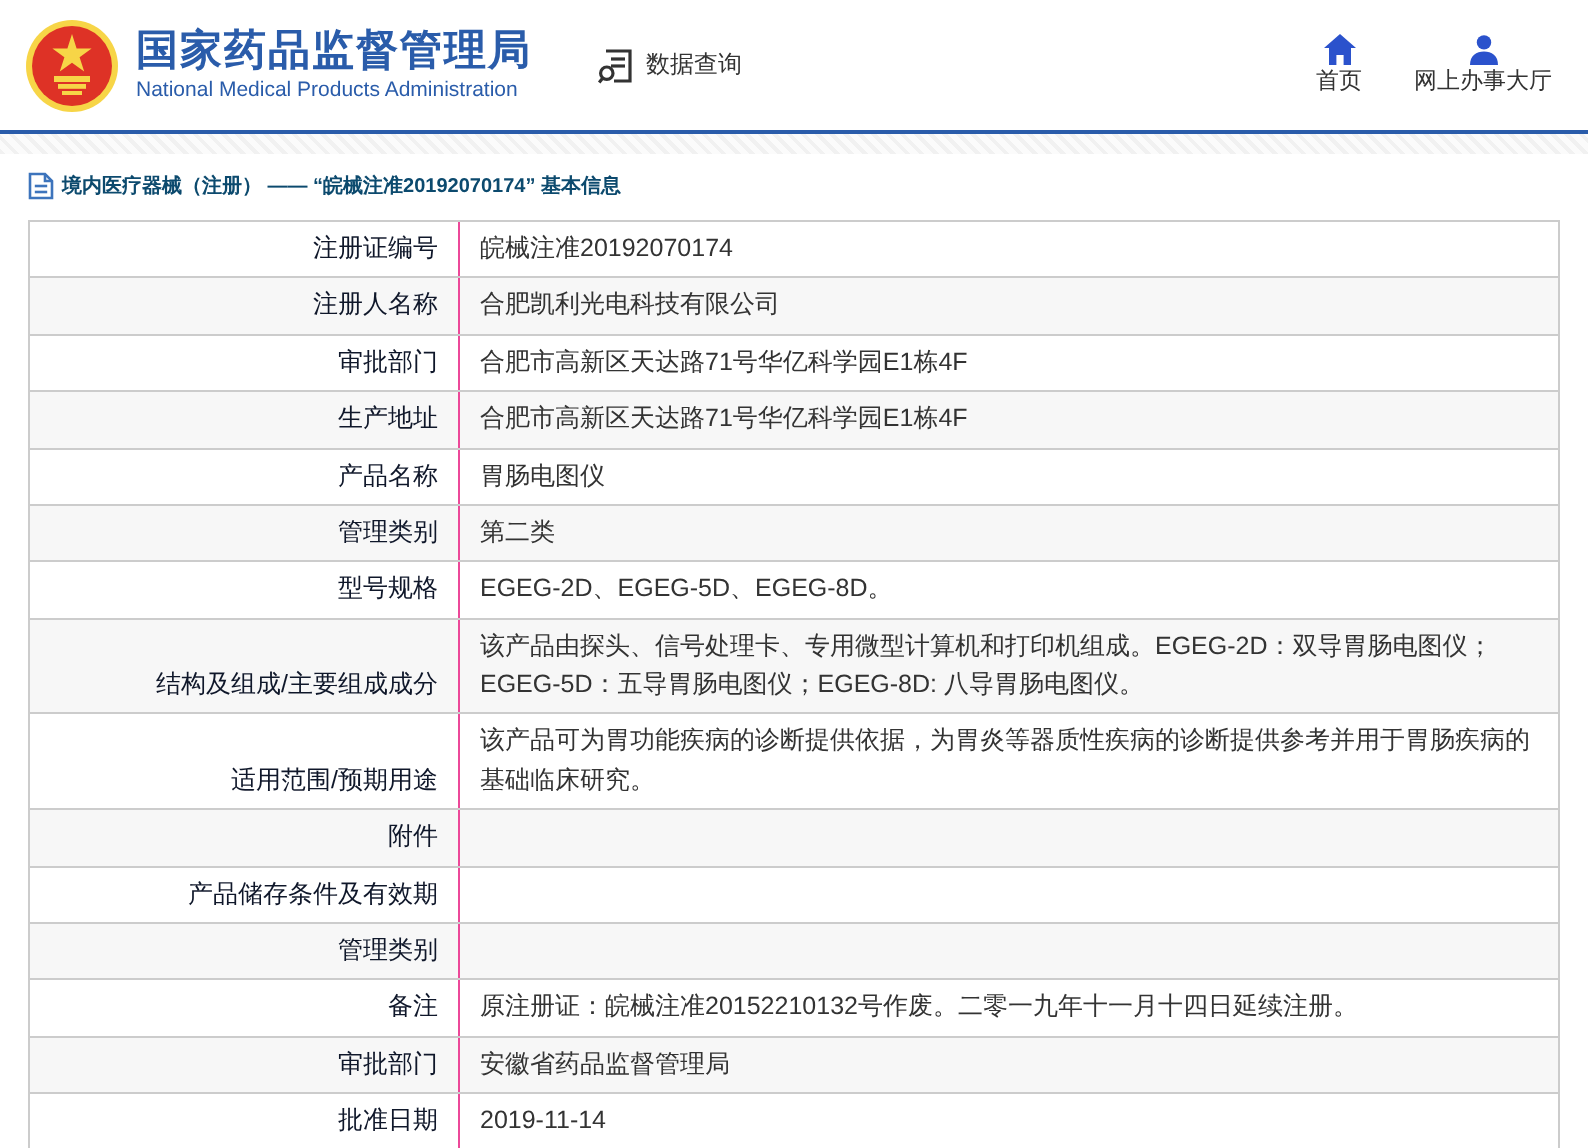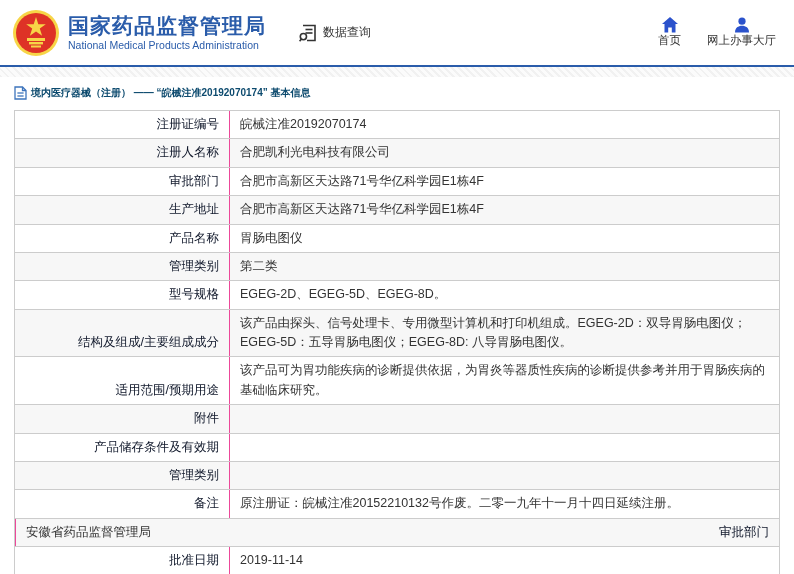--- a/index.html
+++ b/index.html
@@ -184,24 +184,24 @@
       </div>
       <div class="cell value"><span></span></div>
     </div>
     <div class="row">
       <div class="cell label">
         <span>备注</span>
       </div>
       <div class="cell value"><span>原注册证：皖械注准20152210132号作废。二零一九年十一月十四日延续注册。</span></div>
     </div>
     <div class="row">
+      <div class="cell label">
+        <span>审批部门</span>
+      </div>
       <div class="cell value"><span>安徽省药品监督管理局</span></div>
-      <div class="cell label">
-        <span>审批部门</span>
-      </div>
     </div>
     <div class="row">
       <div class="cell label">
         <span>批准日期</span>
       </div>
       <div class="cell value"><span>2019-11-14</span></div>
     </div>
   </div>
 
 </body></html>

